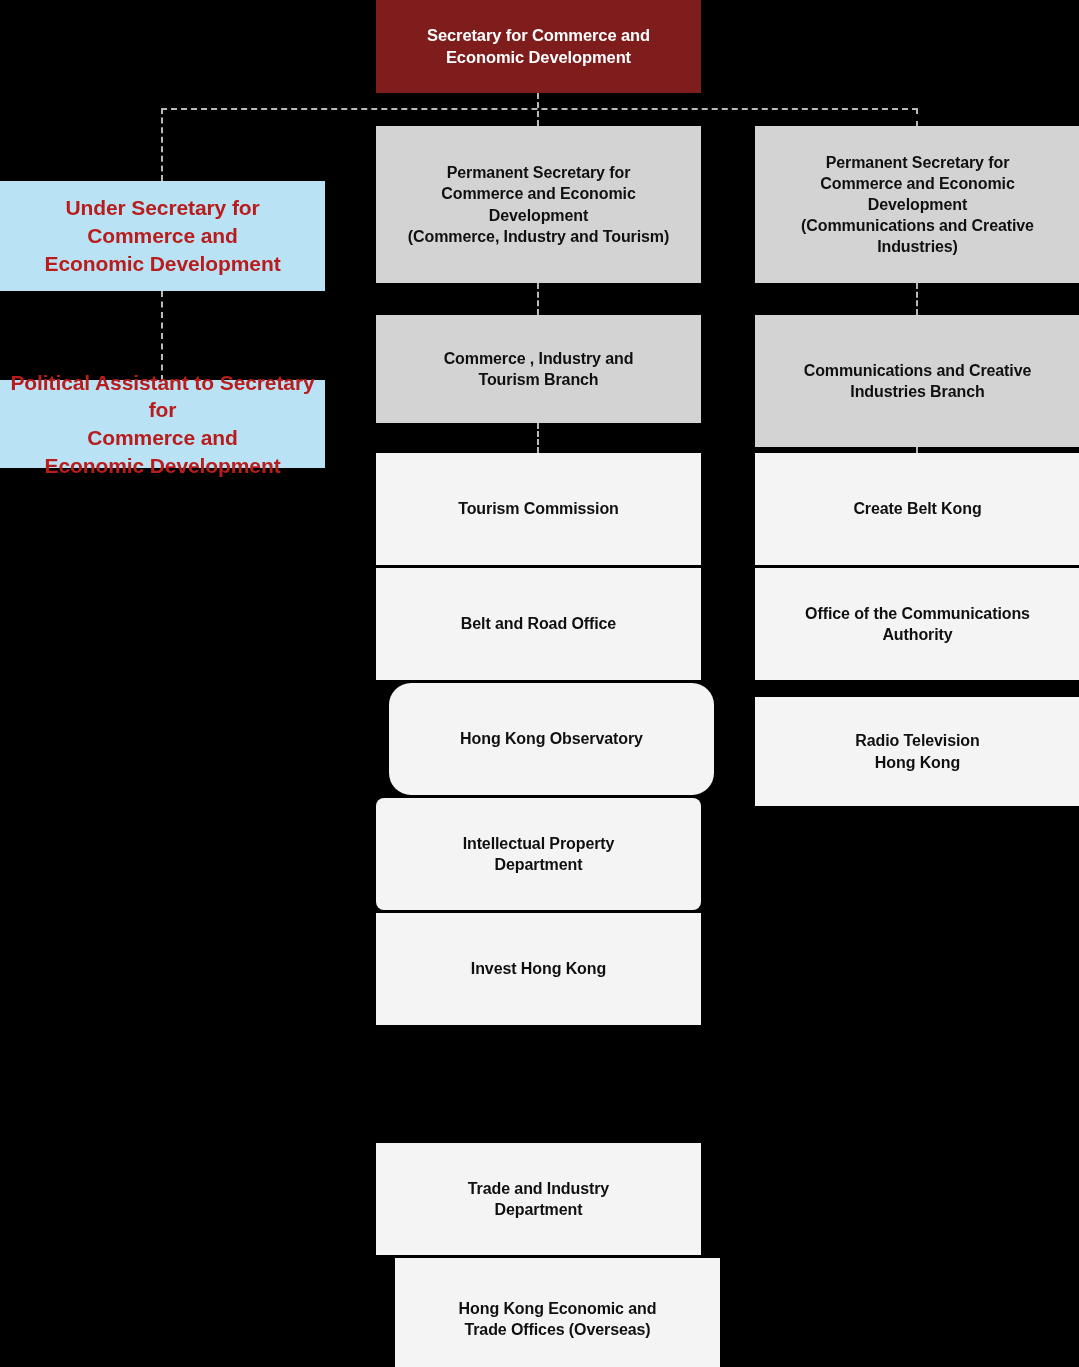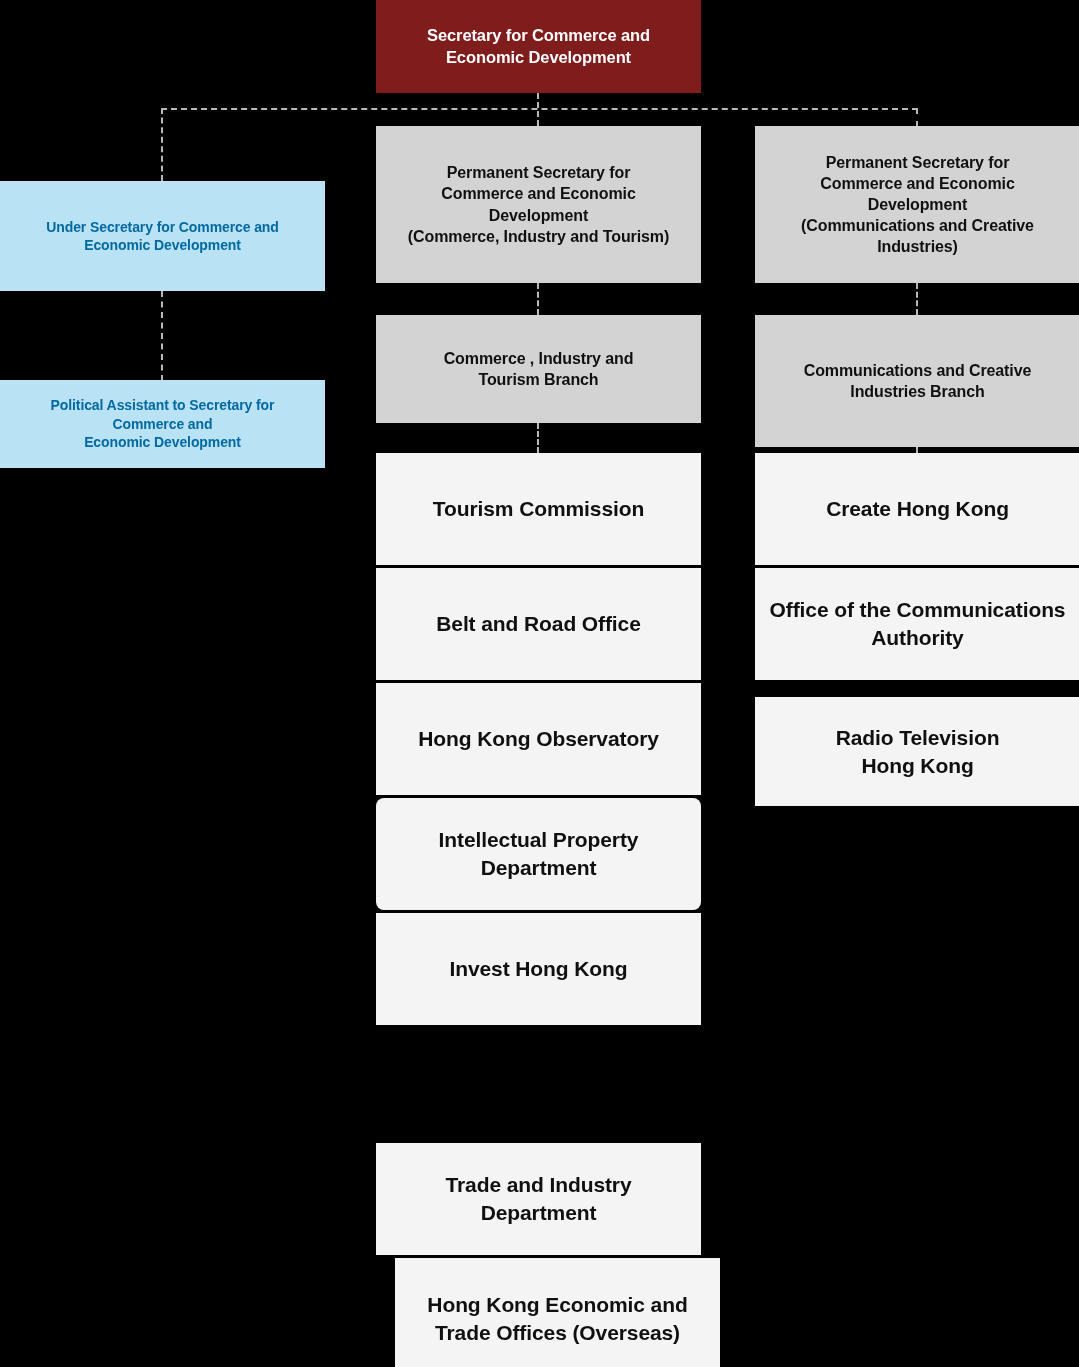--- a/index.html
+++ b/index.html
@@ -34,40 +34,40 @@
     white-space: pre-line;
   }
   .node-root {
     background: #7f1d1d;
     color: #FFFFFF;
     font-size: 16.5px;
     letter-spacing: -0.1px;
   }
   .node-political {
     background: #BAE2F5;
-    color: #0369a1;
-    font-size: 14px;
+    color: #b91c1c;
+    font-size: 21px;
     letter-spacing: -0.1px;
   }
   .node-permsec {
     background: #D3D3D3;
     color: #101010;
     font-size: 16px;
     letter-spacing: -0.1px;
   }
   .node-branch {
     background: #D3D3D3;
     color: #101010;
     font-size: 16px;
     letter-spacing: -0.1px;
   }
   .node-unit {
     background: #F4F4F4;
     color: #101010;
-    font-size: 21px;
+    font-size: 16px;
     letter-spacing: -0.1px;
   }
   
   .conn-v {
     position: absolute;
     width: 0;
     border-left: 2px dashed #B9B9B9;
   }
   .conn-h {
     position: absolute;
@@ -108,21 +108,21 @@
 Development
 (Commerce, Industry and Tourism)</div>
 
   <div class="node node-branch" style="left:376px; top:315px; width:325px; height:108px;">Commerce , Industry and
 Tourism Branch</div>
 
   <div class="node node-unit" style="left:376px; top:453px; width:325px; height:112px;">Tourism Commission</div>
 
   <div class="node node-unit" style="left:376px; top:568px; width:325px; height:112px;">Belt and Road Office</div>
 
-  <div class="node node-unit" style="left:376px; top:683px; width:325px; height:112px;">Hong Kong Observatory</div>
+  <div class="node node-unit" style="left:389px; top:683px; width:325px; height:112px;border-radius:22px;">Hong Kong Observatory</div>
 
   <div class="node node-unit" style="left:376px; top:798px; width:325px; height:112px;border-radius:8px;">Intellectual Property
 Department</div>
 
   <div class="node node-unit" style="left:376px; top:913px; width:325px; height:112px;">Invest Hong Kong</div>
 
 
   <div class="node node-unit" style="left:376px; top:1143px; width:325px; height:112px;">Trade and Industry
 Department</div>
 
@@ -131,21 +131,21 @@
 
   <div class="node node-permsec" style="left:755px; top:126px; width:325px; height:157px;">Permanent Secretary for
 Commerce and Economic
 Development
 (Communications and Creative
 Industries)</div>
 
   <div class="node node-branch" style="left:755px; top:315px; width:325px; height:132px;">Communications and Creative
 Industries Branch</div>
 
-  <div class="node node-unit" style="left:755px; top:453px; width:325px; height:112px;">Create Hong Kong</div>
+  <div class="node node-unit" style="left:755px; top:453px; width:325px; height:112px;">Create Belt Kong</div>
 
   <div class="node node-unit" style="left:755px; top:568px; width:325px; height:112px;">Office of the Communications
 Authority</div>
 
   <div class="node node-unit" style="left:755px; top:697px; width:325px; height:109px;">Radio Television
 Hong Kong</div>
 
 </div>
 
 </body></html>

